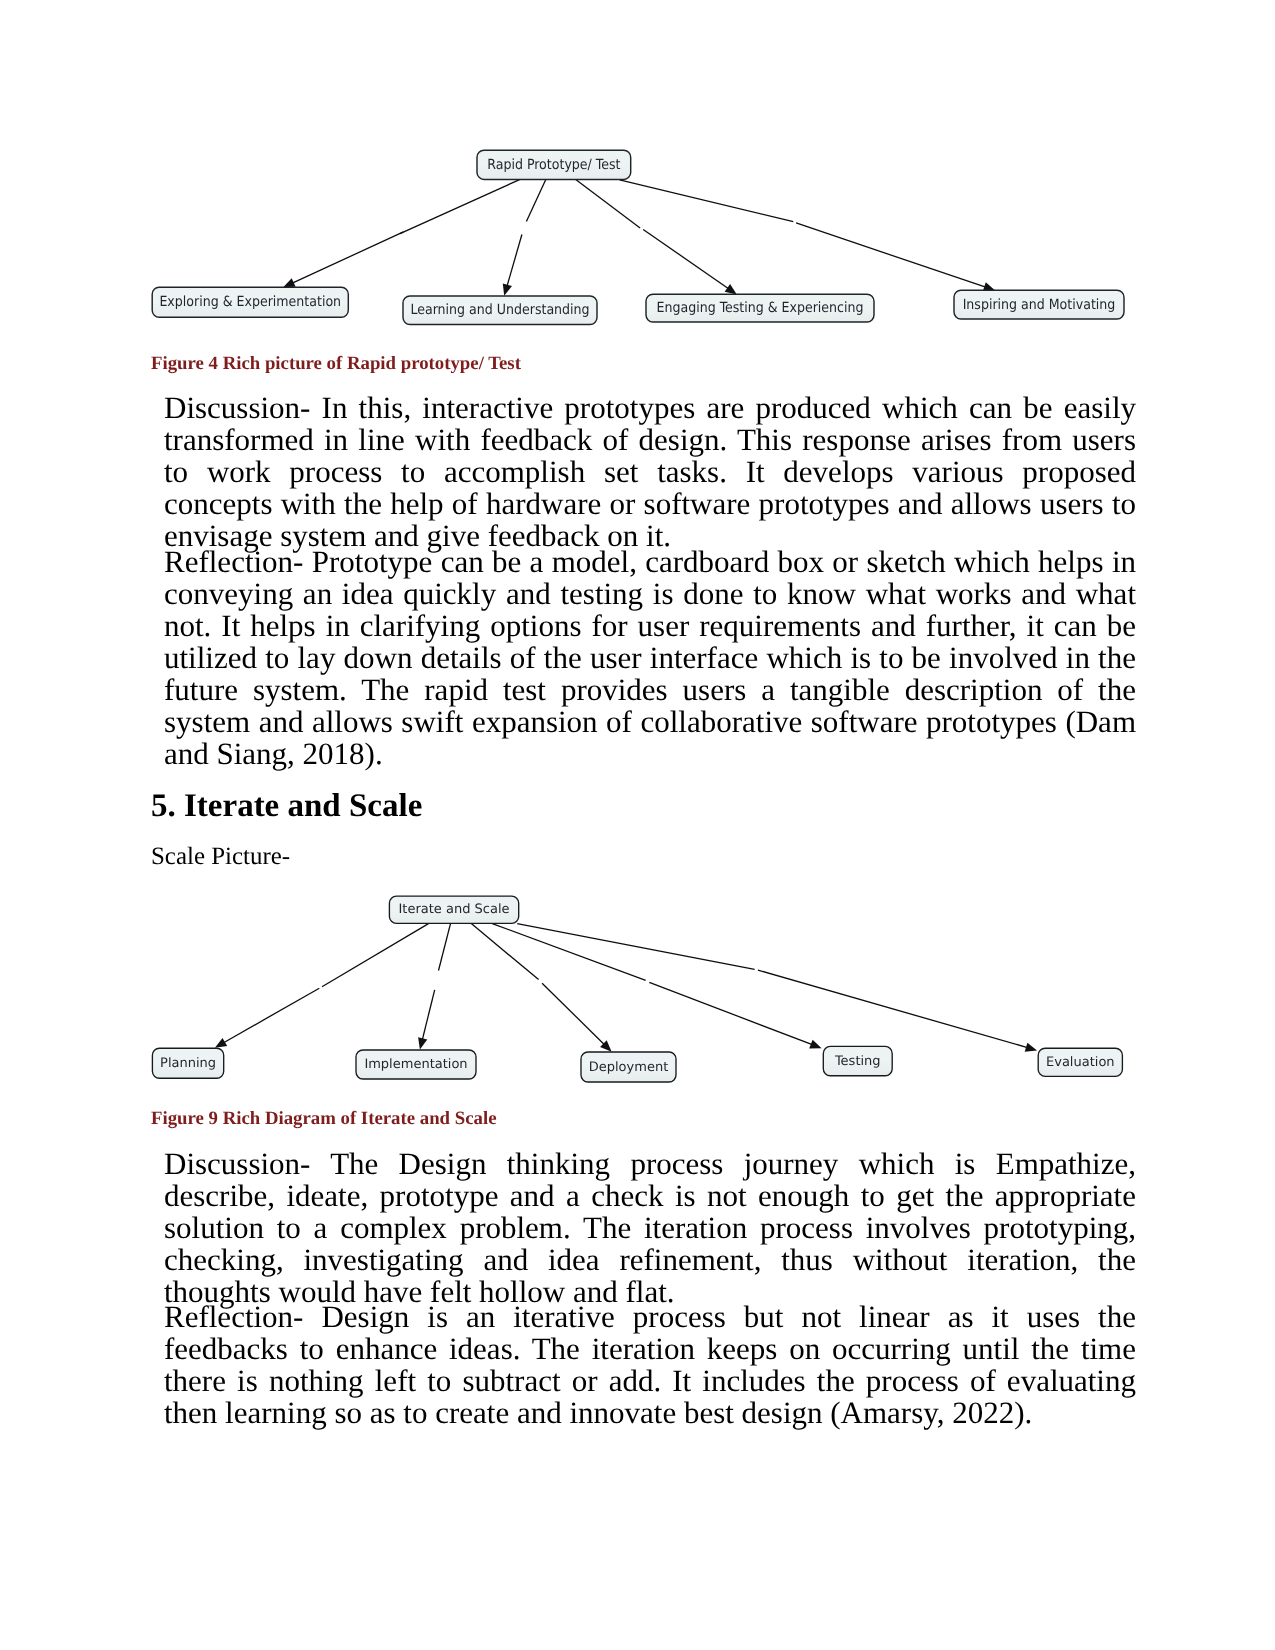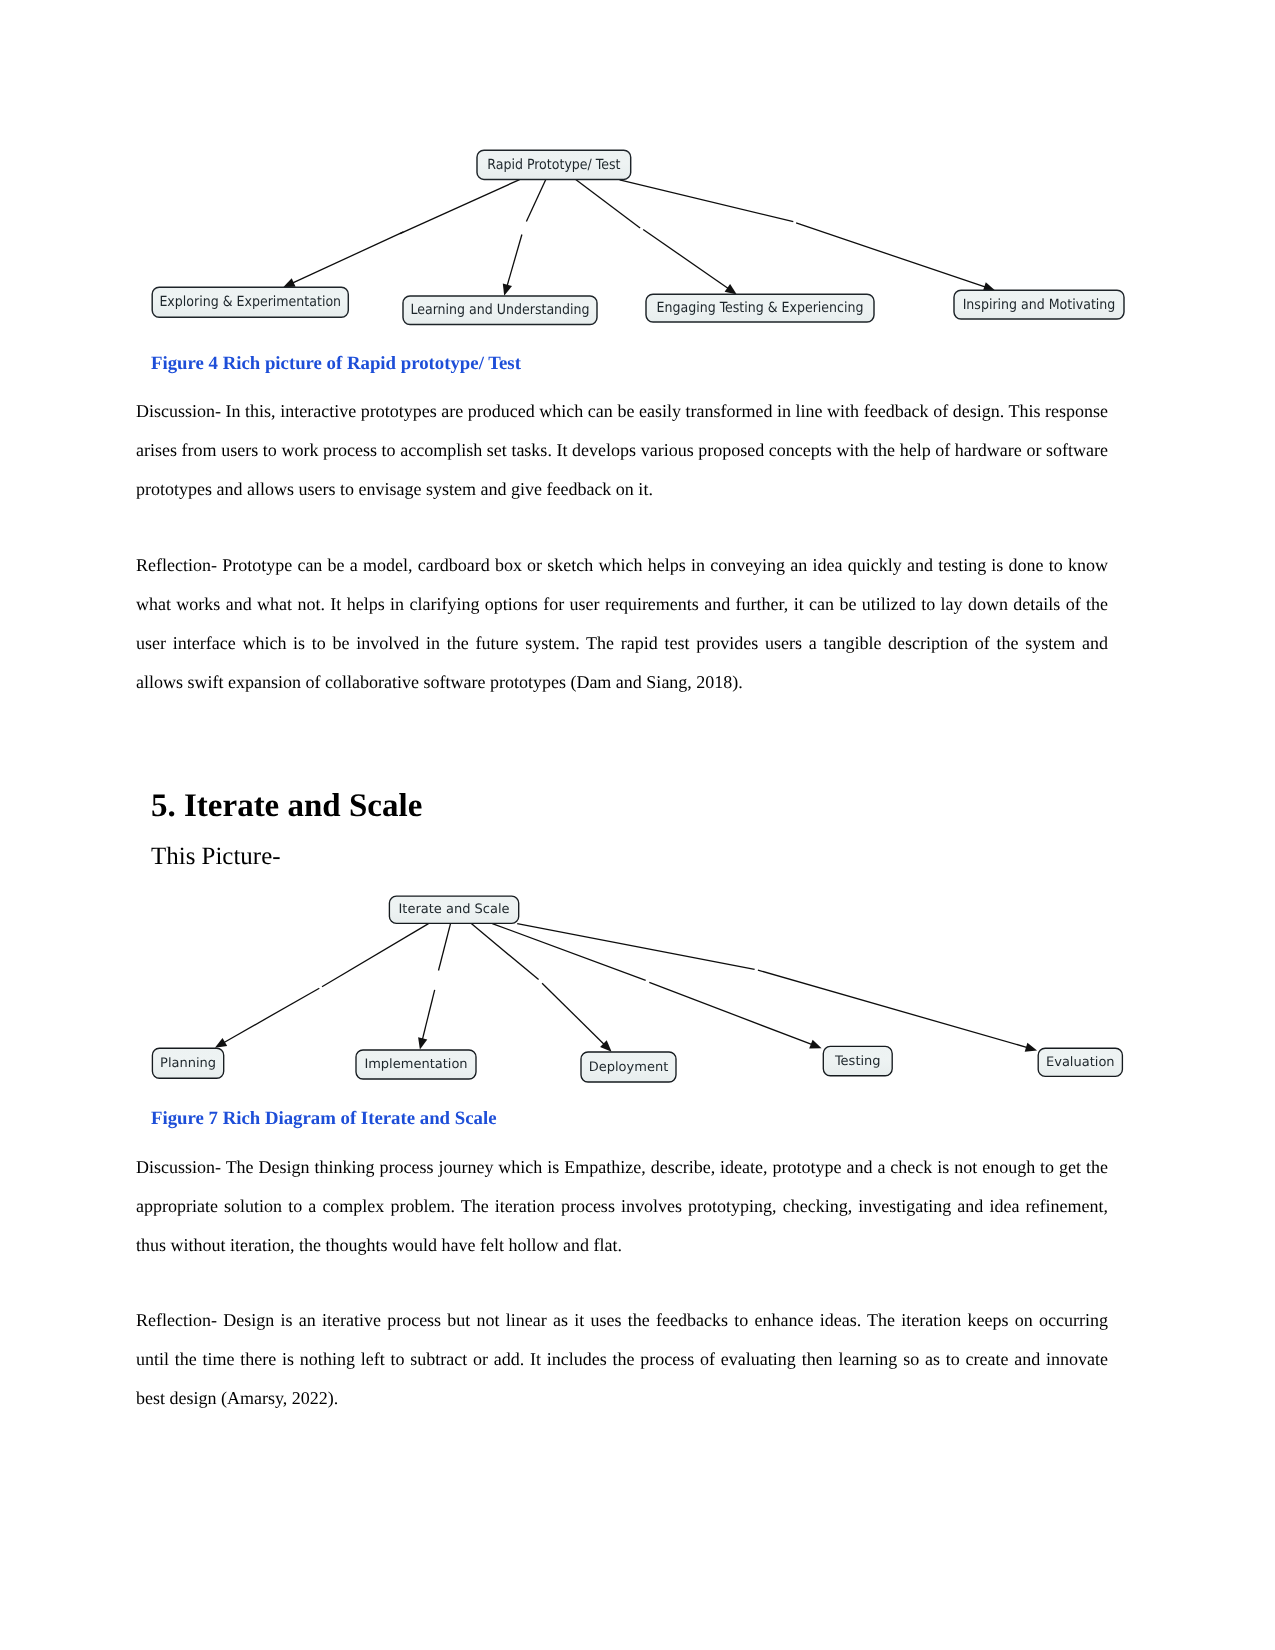--- a/index.html
+++ b/index.html
@@ -1,21 +1,21 @@
 <!DOCTYPE html>
 <html><head>
 <meta charset="utf-8">
 <title>Document page</title>
 <style>
 html,body{margin:0;padding:0;background:#ffffff;}
 body{width:1275px;height:1650px;font-family:"Liberation Serif",serif;-webkit-font-smoothing:antialiased;text-rendering:geometricPrecision;}
 .page{position:relative;width:1275px;height:1650px;overflow:hidden;background:#fff;will-change:transform;}
 svg.fig{position:absolute;left:0;top:0;overflow:visible;shape-rendering:geometricPrecision;text-rendering:geometricPrecision;}
-.caption{position:absolute;left:151px;color:#1d4ed8;font-weight:bold;font-size:18.8px;white-space:nowrap;}
-p.body{position:absolute;left:136px;width:972px;font-size:18px;line-height:39px;text-align:justify;margin:0;color:#000;}
+.caption{position:absolute;left:151px;color:#7f1d1d;font-weight:bold;font-size:18.8px;white-space:nowrap;}
+p.body{position:absolute;left:164px;width:972px;font-size:31px;line-height:32px;text-align:justify;margin:0;color:#000;}
 h2.heading{position:absolute;left:151px;font-size:33px;font-weight:bold;margin:0;color:#000;white-space:nowrap;}
 p.plain{position:absolute;left:151px;font-size:24.95px;line-height:33.4px;margin:0;color:#000;white-space:nowrap;}
 .nodebox{fill:url(#nodegrad);stroke:#161b1f;stroke-width:1.35;}
 .f1box .nodebox{stroke:#1e2429;stroke-width:1.45;}
 .nodelabel{fill:#1d262b;text-anchor:middle;dominant-baseline:central;-webkit-font-smoothing:antialiased;}
 .nodelabel.f1{font-family:"DejaVu Sans",sans-serif;font-size:14px;font-stretch:condensed;}
 .nodelabel.f2{font-family:"DejaVu Sans",sans-serif;font-size:13px;}
 .aline{stroke:#0d0d0d;stroke-width:1.3;fill:none;}
 .ahead{fill:#111;stroke:none;}
 </style>
@@ -126,18 +126,18 @@
           <text x="1080.3000000000002" y="1062.3000000000002" class="nodelabel f2">Evaluation</text>
         </g>
 
 </g>
 </svg>
 
 <div class="caption" style="top:353px">Figure 4 Rich picture of Rapid prototype/ Test</div>
 <p class="body" style="top:392px">Discussion- In this, interactive prototypes are produced which can be easily transformed in line with feedback of design. This response arises from users to work process to accomplish set tasks. It develops various proposed concepts with the help of hardware or software prototypes and allows users to envisage system and give feedback on it.</p>
 <p class="body" style="top:546px">Reflection- Prototype can be a model, cardboard box or sketch which helps in conveying an idea quickly and testing is done to know what works and what not. It helps in clarifying options for user requirements and further, it can be utilized to lay down details of the user interface which is to be involved in the future system. The rapid test provides users a tangible description of the system and allows swift expansion of collaborative software prototypes (Dam and Siang, 2018).</p>
 <h2 class="heading" style="top:788px">5. Iterate and Scale</h2>
-<p class="plain" style="top:840px">This Picture-</p>
-<div class="caption" style="top:1108px">Figure 7 Rich Diagram of Iterate and Scale</div>
+<p class="plain" style="top:840px">Scale Picture-</p>
+<div class="caption" style="top:1108px">Figure 9 Rich Diagram of Iterate and Scale</div>
 <p class="body" style="top:1148px">Discussion- The Design thinking process journey which is Empathize, describe, ideate, prototype and a check is not enough to get the appropriate solution to a complex problem. The iteration process involves prototyping, checking, investigating and idea refinement, thus without iteration, the thoughts would have felt hollow and flat.</p>
 <p class="body" style="top:1301px">Reflection- Design is an iterative process but not linear as it uses the feedbacks to enhance ideas. The iteration keeps on occurring until the time there is nothing left to subtract or add. It includes the process of evaluating then learning so as to create and innovate best design (Amarsy, 2022).</p>
 
 </div>
 
 </body></html>

